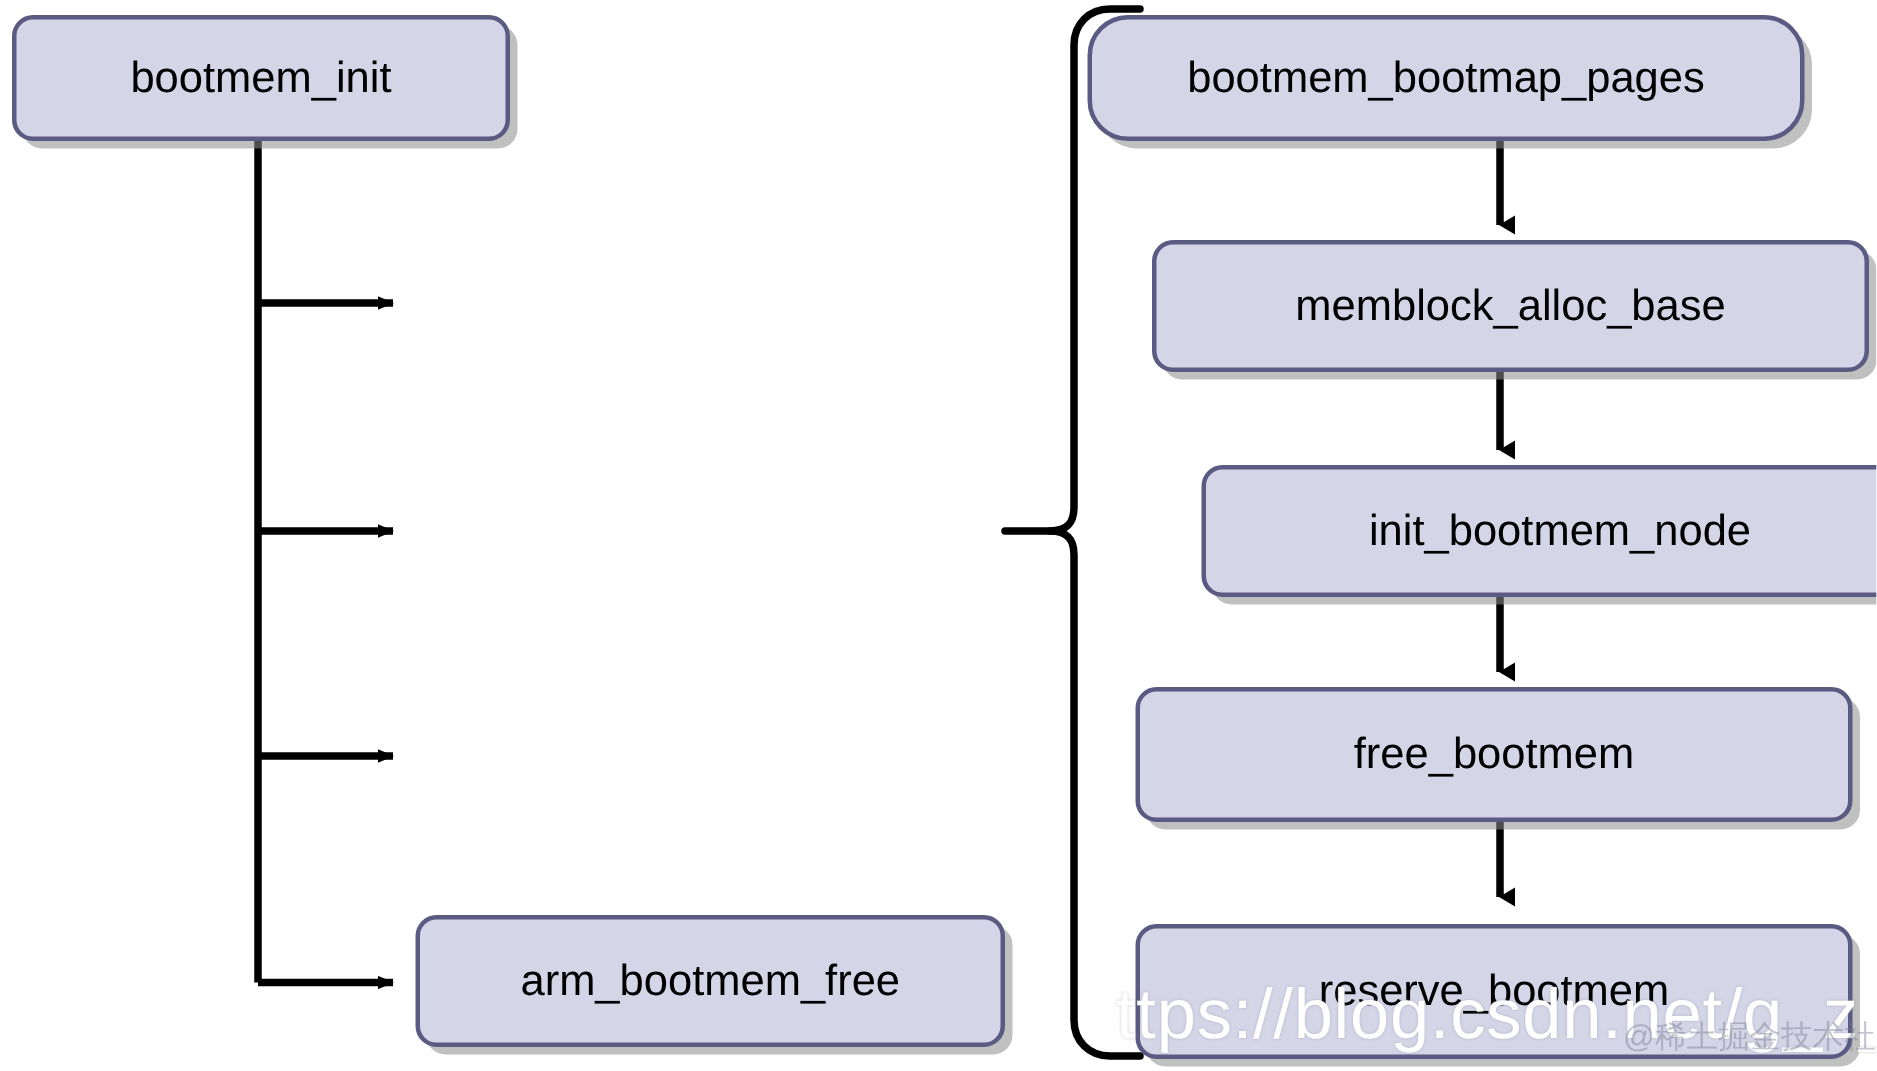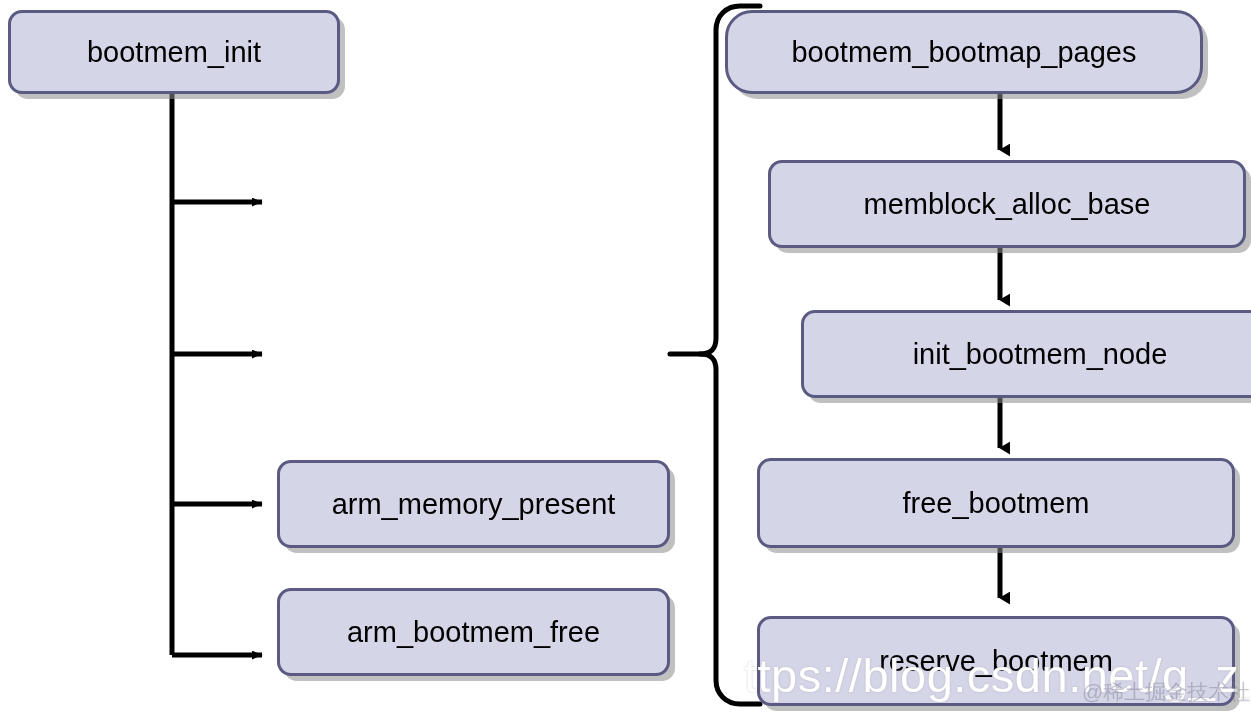--- a/index.html
+++ b/index.html
@@ -123,25 +123,22 @@
       <path d="M1000,548 L1000,598" stroke="#000000" stroke-width="5" fill="none" marker-end="url(#arrowheaddown)"></path>
     </g>
   </svg>
 
   <div class="node" style="left:8px; top:10px; width:332px; height:84px;">
     <span>bootmem_init</span>
   </div>
 
 
 
-  <div class="node" style="left:277px; top:460px; width:393px; height:88px;">
-    <span>arm_memory_present</span>
-  </div>
 
-  <div class="node" style="left:277px; top:588px; width:393px; height:88px;">
+  <div class="node" style="left:277px; top:610px; width:393px; height:88px;">
     <span>arm_bootmem_free</span>
   </div>
 
   <div class="node" style="left:725px; top:10px; width:478px; height:84px;border-radius:27px;">
     <span>bootmem_bootmap_pages</span>
   </div>
 
   <div class="node" style="left:768px; top:160px; width:478px; height:88px;">
     <span>memblock_alloc_base</span>
   </div>

